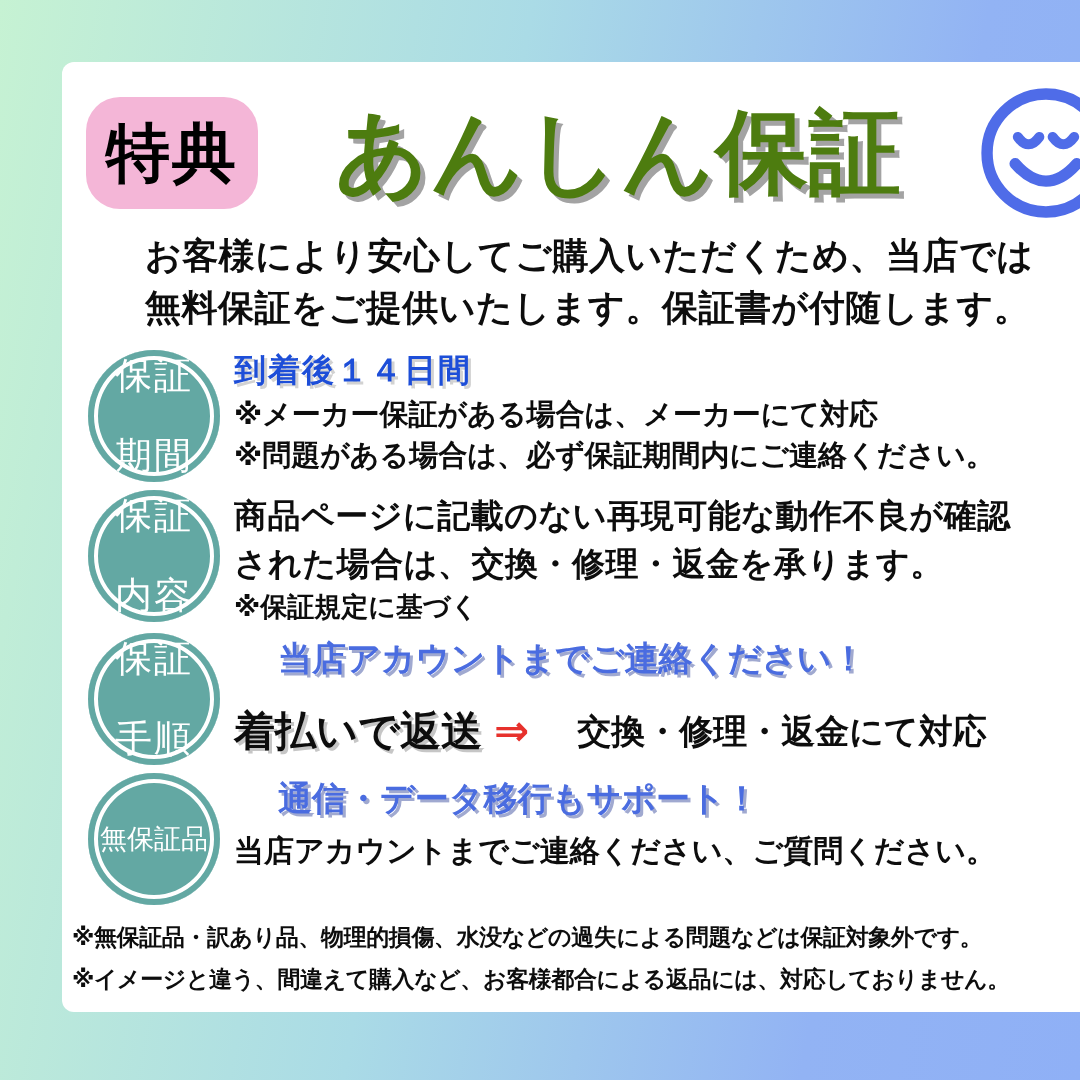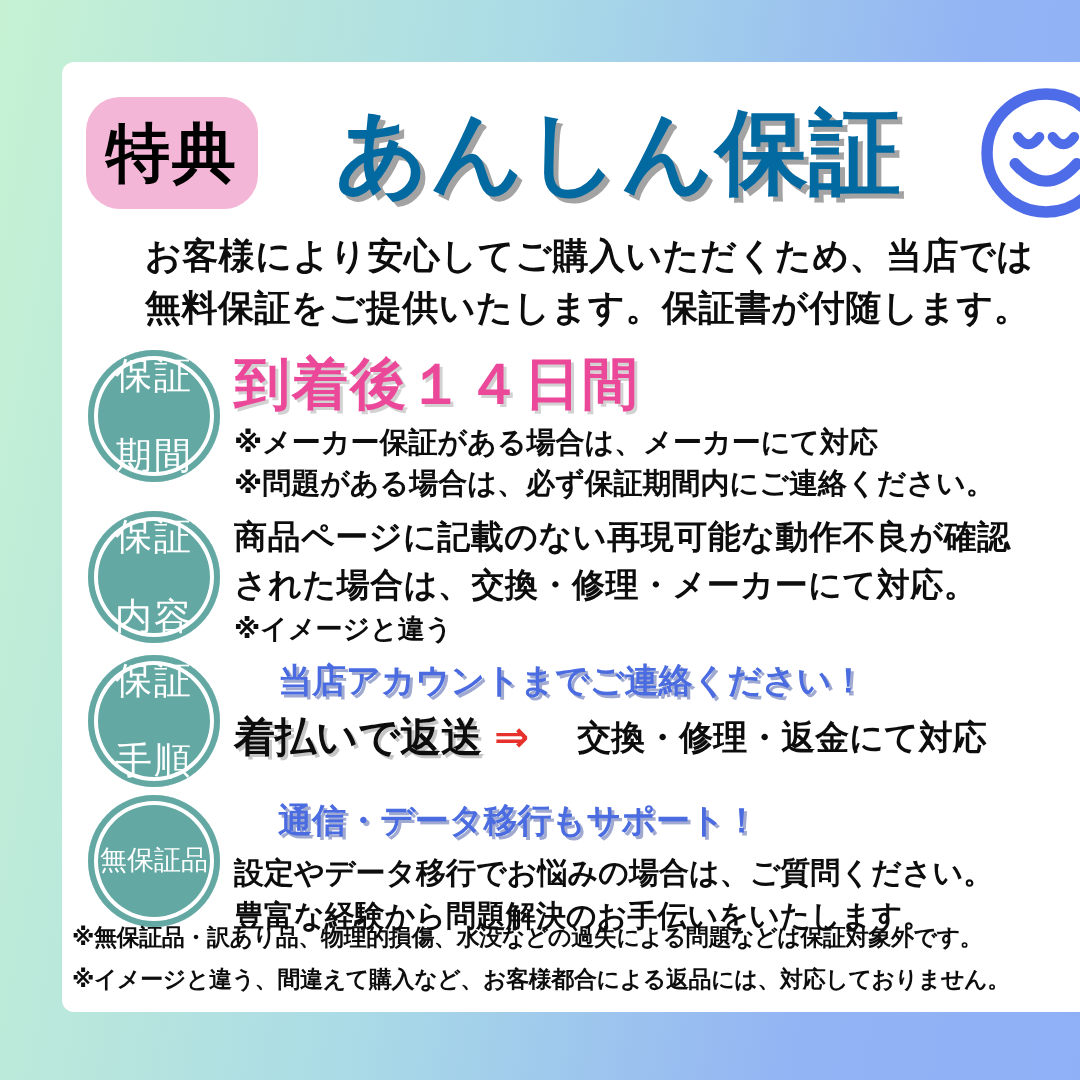--- a/index.html
+++ b/index.html
@@ -14,21 +14,21 @@
     background:#ffffff; border-radius:12px; overflow:hidden;
   }
   
   .header { display:flex; align-items:center; margin:24px 22px 0 24px; }
   .tokuten {
     flex:none; width:172px; height:112px; background:#f4b6d7; border-radius:34px;
     display:flex; align-items:center; justify-content:center;
     font-size:64px; font-weight:900; color:#000; letter-spacing:2px;
   }
   .main-title {
-    flex:1; text-align:center; font-size:92px; font-weight:900; color:#0369a1;
+    flex:1; text-align:center; font-size:92px; font-weight:900; color:#4d7c0f;
     letter-spacing:1px; text-shadow:5px 5px 0 #a3a3a3; line-height:1.1; white-space:nowrap;
   }
   .smiley { flex:none; width:134px; height:134px; }
   
   .subtitle {
     margin:10px 0 0 83px; font-size:36px; font-weight:600; line-height:1.44;
     letter-spacing:0.5px; white-space:nowrap;
   }
   
   .sections { margin:16px 24px 0 26px; }
@@ -36,31 +36,31 @@
   .circle {
     flex:none; width:132px; height:132px; border-radius:50%;
     background:#63a8a3;
     box-shadow:inset 0 0 0 6px #63a8a3, inset 0 0 0 10px #ffffff;
     color:#fff; display:flex; flex-direction:column; align-items:center; justify-content:center;
     font-size:37px; font-weight:500; line-height:1.3; letter-spacing:2px; text-align:center;gap:32px;
   }
   .circle.small-label { font-size:27px; letter-spacing:0; }
   .content { padding-top:2px; }
   .red-title {
-    font-size:56px; font-weight:900; color:#ec4899; letter-spacing:2px;
+    font-size:32px; font-weight:900; color:#1d4ed8; letter-spacing:2px;
     text-shadow:3px 3px 0 #d2d2d2; line-height:1.15; white-space:nowrap;
   }
   .notes { margin-top:6px; font-size:29px; font-weight:800; line-height:1.4; white-space:nowrap; }
   .body-bold { font-size:33px; font-weight:800; line-height:1.45; letter-spacing:0.5px; white-space:nowrap; }
   .small-note { margin-top:2px; font-size:27px; font-weight:800; white-space:nowrap; }
   .blue-heading {
     font-size:34px; font-weight:900; color:#4a6ce0; line-height:1.4;
     text-shadow:3px 3px 0 rgba(45,65,150,0.45); white-space:nowrap;margin-left:44px;
   }
-  .steps { display:flex; align-items:flex-start; gap:12px; margin-top:8px; }
+  .steps { display:flex; align-items:flex-start; gap:12px; margin-top:24px; }
   .step-left {
     font-size:41px; font-weight:900; line-height:1.2; white-space:nowrap;
     text-shadow:3px 3px 0 #c6c6c6;
   }
   .step-arrow { font-size:42px; font-weight:900; color:#e7312c; line-height:1.15; }
   .step-right { font-size:34px; font-weight:800; line-height:1.44; white-space:nowrap; }
   .step-right .l2 { padding-left:36px; }
   .s4-body { margin-top:6px; font-size:30px; font-weight:800; line-height:1.45; white-space:nowrap; }
   
   .footer {
@@ -108,23 +108,23 @@
     </div>
 
     <div class="section">
       <div class="circle">
         <div>保証</div>
         <div>内容</div>
       </div>
       <div class="content">
         <div class="body-bold">
           <div>商品ページに記載のない再現可能な動作不良が確認</div>
-          <div>された場合は、交換・修理・メーカーにて対応。</div>
+          <div>された場合は、交換・修理・返金を承ります。</div>
         </div>
-        <div class="small-note">※イメージと違う</div>
+        <div class="small-note">※保証規定に基づく</div>
       </div>
     </div>
 
     <div class="section">
       <div class="circle">
         <div>保証</div>
         <div>手順</div>
       </div>
       <div class="content">
         <div class="blue-heading">当店アカウントまでご連絡ください！</div>
@@ -138,22 +138,21 @@
       </div>
     </div>
 
     <div class="section">
       <div class="circle small-label">
         <div>無保証品</div>
       </div>
       <div class="content">
         <div class="blue-heading">通信・データ移行もサポート！</div>
         <div class="s4-body">
-          <div>設定やデータ移行でお悩みの場合は、ご質問ください。</div>
-          <div>豊富な経験から問題解決のお手伝いをいたします。</div>
+          <div>当店アカウントまでご連絡ください、ご質問ください。</div>
         </div>
       </div>
     </div>
 
   </div>
 
   <div class="footer">
     <div>※無保証品・訳あり品、物理的損傷、水没などの過失による問題などは保証対象外です。</div>
     <div>※イメージと違う、間違えて購入など、お客様都合による返品には、対応しておりません。</div>
   </div>

